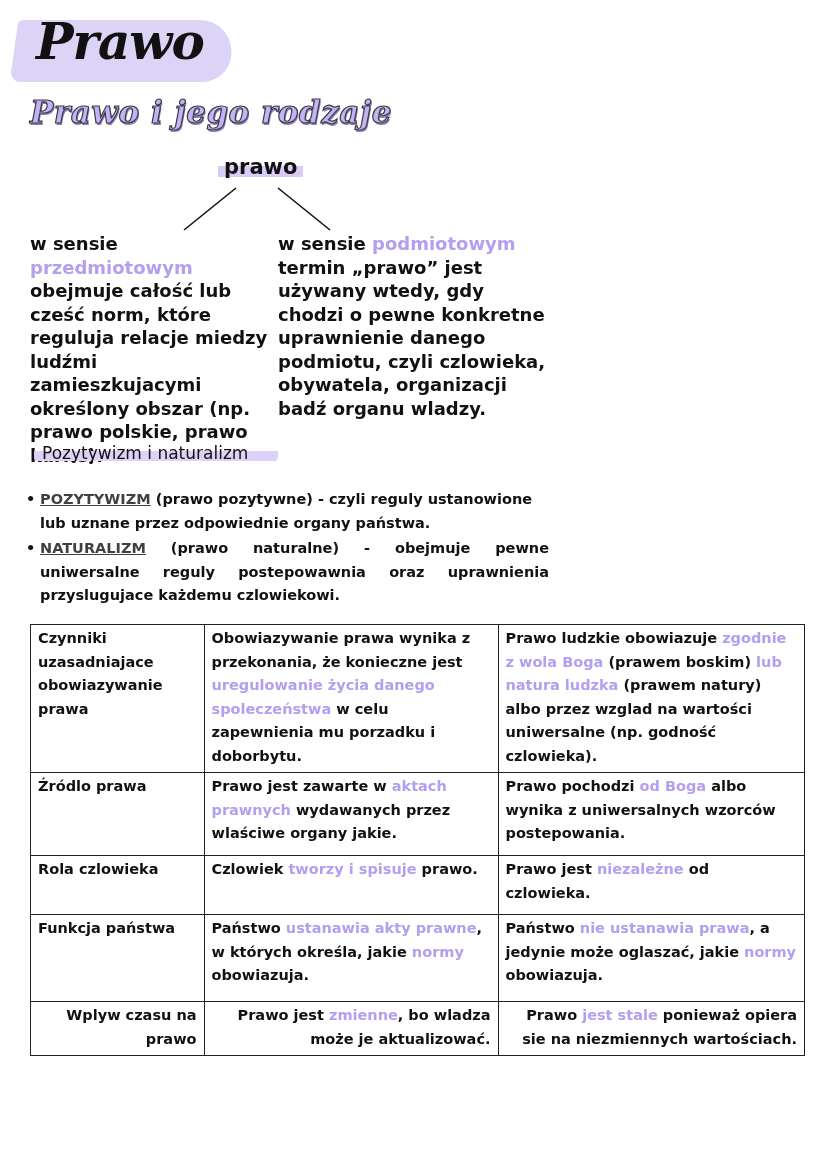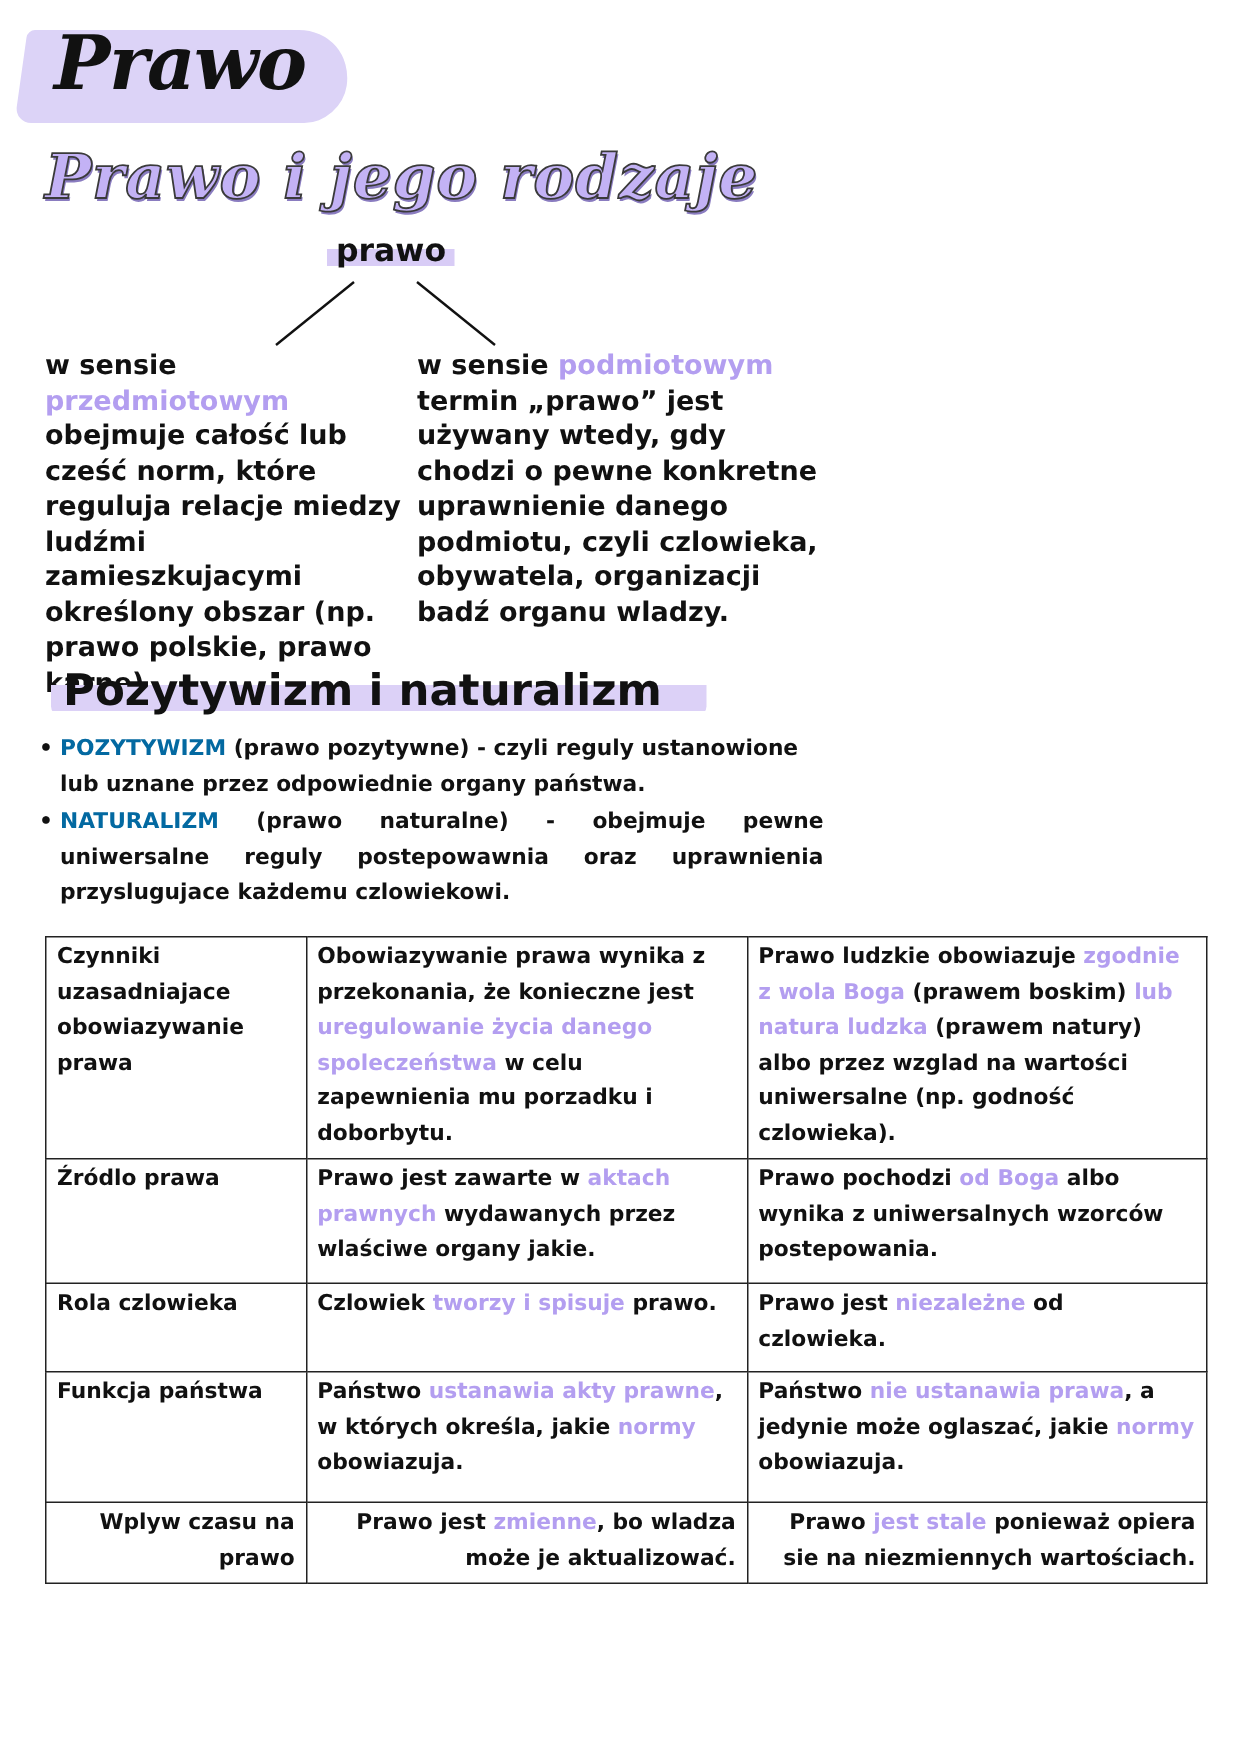--- a/index.html
+++ b/index.html
@@ -1,58 +1,58 @@
 <!DOCTYPE html>
 <html><head>
   <meta charset="utf-8">
   <style>
     html, body { margin: 0; padding: 0; background: #ffffff; }
     body {
       width: 828px; height: 1171px; position: relative; overflow: hidden;
       font-family: "DejaVu Sans", sans-serif; color: #111111; font-weight: bold;
     }
     .hl { color: #b39ef0; }
-    .hlu { color: #0369a1; }
+    .hlu { color: #404040; text-decoration: underline; }
 
     
     .title-wrap { position: absolute; left: 14px; top: 14px; width: 220px; height: 68px; }
     .title-blob {
       position: absolute; left: 0; top: 6px; width: 218px; height: 62px;
       background: #dcd3f7; border-radius: 8px 60px 40px 18px;
       transform: skewX(-8deg);
     }
     .title-text {
       position: absolute; left: 22px; top: -2px;
       font-family: "DejaVu Serif", serif; font-style: italic; font-weight: bold;
       font-size: 50px; color: #111; letter-spacing: -1px;
     }
 
     .subtitle {
       position: absolute; left: 30px; top: 94px;
       font-family: "DejaVu Serif", serif; font-style: italic; font-weight: bold;
-      font-size: 41px; color: #c3b2f5; letter-spacing: 0.5px;
+      font-size: 31px; color: #c3b2f5; letter-spacing: 0.5px;
       -webkit-text-stroke: 1.2px #3a3a3a;
       text-shadow: 1px 2px 0 #8a7cc0;
     }
 
     
     .node {
       position: absolute; left: 218px; top: 155px; padding: 0 6px;
       font-size: 21px; font-weight: bold;
       background: linear-gradient(transparent 45%, #d8ccf6 45%, #d8ccf6 92%, transparent 92%);
     }
     .branch-lines { position: absolute; left: 180px; top: 186px; width: 160px; height: 46px; }
 
     .col { position: absolute; font-size: 18px; line-height: 23.5px; }
     .col-left { left: 30px; top: 232px; width: 240px; }
     .col-right { left: 278px; top: 232px; width: 270px; }
 
     .h2 {
       position: absolute; left: 34px; top: 443px; padding: 0 8px;
-      font-size: 29px; font-weight: bold;
+      font-size: 17px; font-weight: normal;
       background: linear-gradient(transparent 40%, #dcd1f7 40%, #dcd1f7 92%, transparent 92%);
       border-radius: 6px; padding-right: 30px;
     }
 
     .bullets { position: absolute; left: 24px; top: 488px; width: 525px; font-size: 14.5px; line-height: 23.5px; }
     .bullet { position: relative; padding-left: 16px; }
     .bullet .dot { position: absolute; left: 2px; top: 0; }
     .bullet.justify { text-align: justify; text-align-last: left; }
     .bullet + .bullet { margin-top: 2px; }
 

